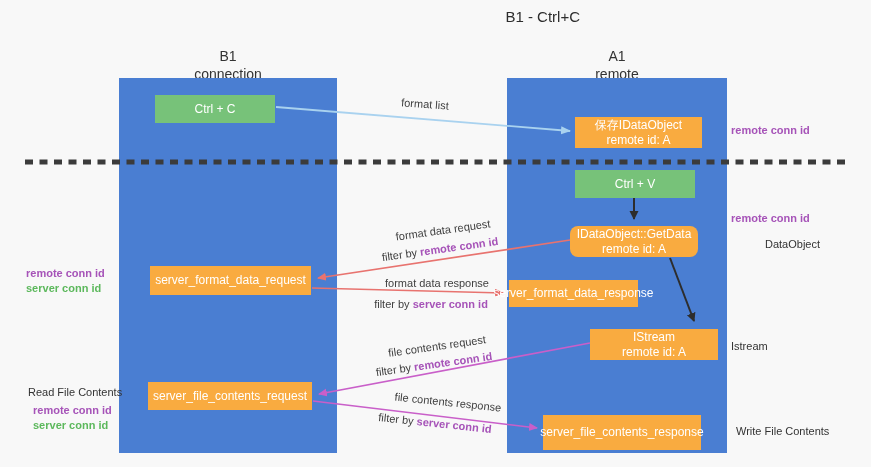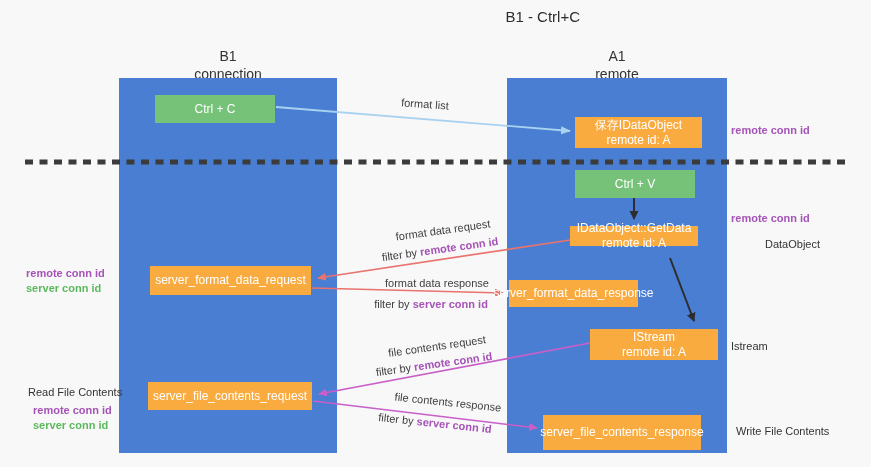--- a/index.html
+++ b/index.html
@@ -104,21 +104,21 @@
     <div>server_file_contents_request</div>
   </div>
 
   <div class="abs node orange" style="left:575px;top:117px;width:127px;height:31px;">
     <div>保存IDataObject</div>
     <div>remote id: A</div>
   </div>
   <div class="abs node green" style="left:575px;top:170px;width:120px;height:28px;">
     <div>Ctrl + V</div>
   </div>
-  <div class="abs node orange" style="left:570px;top:226px;width:128px;height:20px;">
+  <div class="abs node orange" style="left:570px;top:226px;width:128px;height:31px;border-radius:8px;">
     <div>IDataObject::GetData</div>
     <div>remote id: A</div>
   </div>
   <div class="abs node orange" style="left:509px;top:280px;width:129px;height:27px;">
     <div>server_format_data_response</div>
   </div>
   <div class="abs node orange" style="left:590px;top:329px;width:128px;height:31px;">
     <div>IStream</div>
     <div>remote id: A</div>
   </div>

